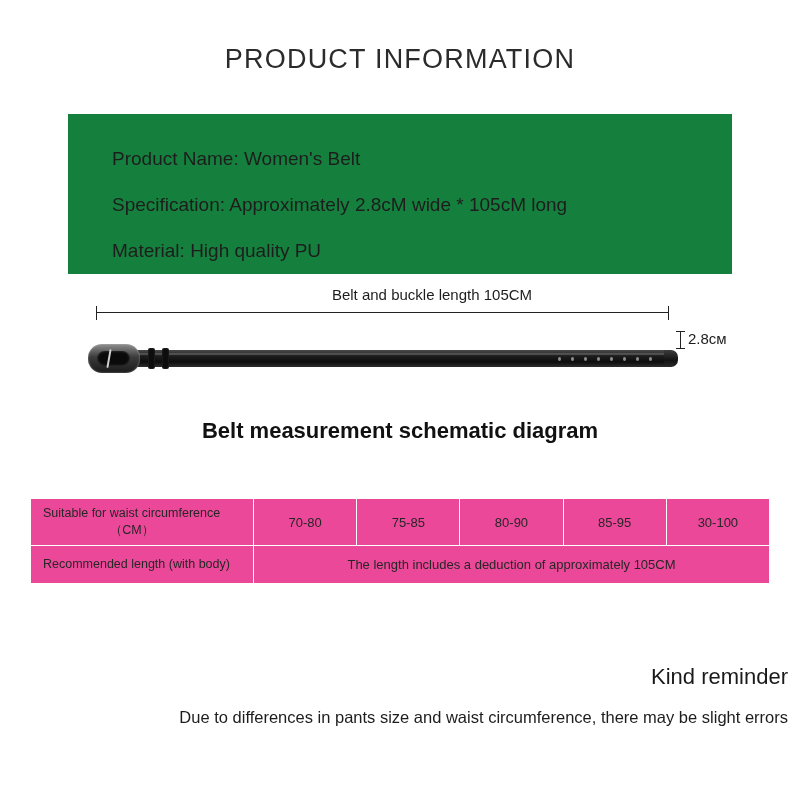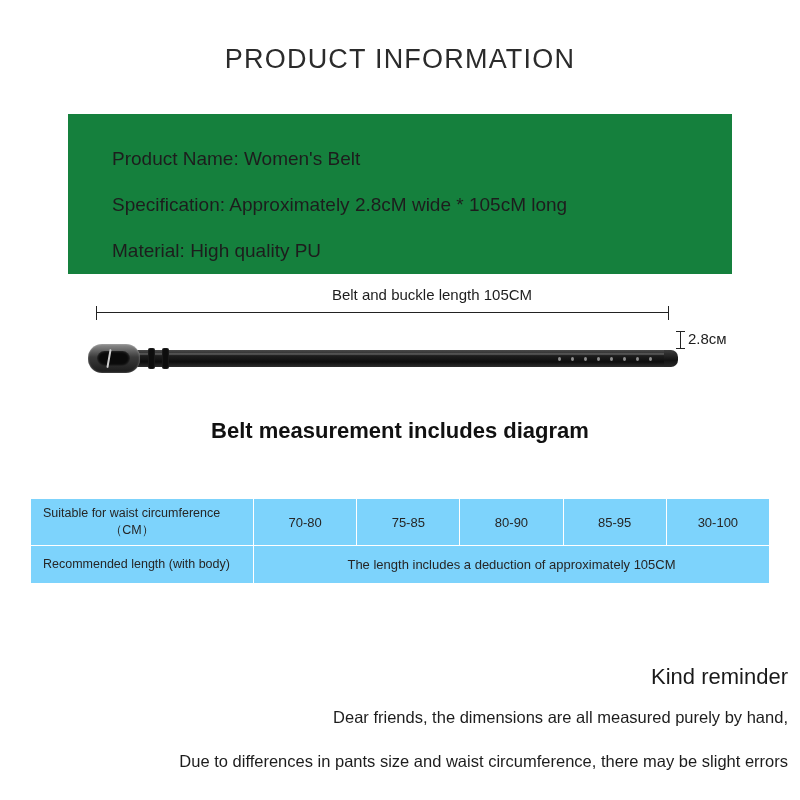--- a/index.html
+++ b/index.html
@@ -223,21 +223,21 @@
     color: #111;
   }
 
   
   .size-table {
     position: absolute;
     left: 30px;
     top: 498px;
     width: 740px;
     border-collapse: collapse;
-    background: #7dd3fc;
+    background: #ec4899;
     table-layout: fixed;
   }
   .size-table td {
     border: 1px solid #ffffff;
     font-size: 13px;
     color: #262626;
     text-align: center;
     height: 25px;
     padding: 6px 2px;
   }
@@ -319,21 +319,21 @@
     </div>
 
     <div class="width-dim">
       <div class="cap-t"></div>
       <div class="vline"></div>
       <div class="cap-b"></div>
       <div class="wlabel">2.8cм</div>
     </div>
   </div>
 
-  <div class="schematic-caption">Belt measurement includes diagram</div>
+  <div class="schematic-caption">Belt measurement schematic diagram</div>
 
   <table class="size-table">
     <tbody>
         <tr>
       <td class="label-cell">
         <span>Suitable for waist circumference</span>
         <span class="sub">（CM）</span>
       </td>
       <td>70-80</td>
       <td>75-85</td>
@@ -343,17 +343,16 @@
     </tr>
     <tr>
       <td class="label-cell">Recommended length (with body)</td>
       <td class="note-cell" colspan="5">The length includes a deduction of approximately 105CM</td>
     </tr>
   </tbody>
     </table>
 
   <div class="reminder">
     <h2>Kind reminder</h2>
-    <p>Dear friends, the dimensions are all measured purely by hand,</p>
     <p>Due to differences in pants size and waist circumference, there may be slight errors</p>
   </div>
 
 </div>
 
 </body></html>

